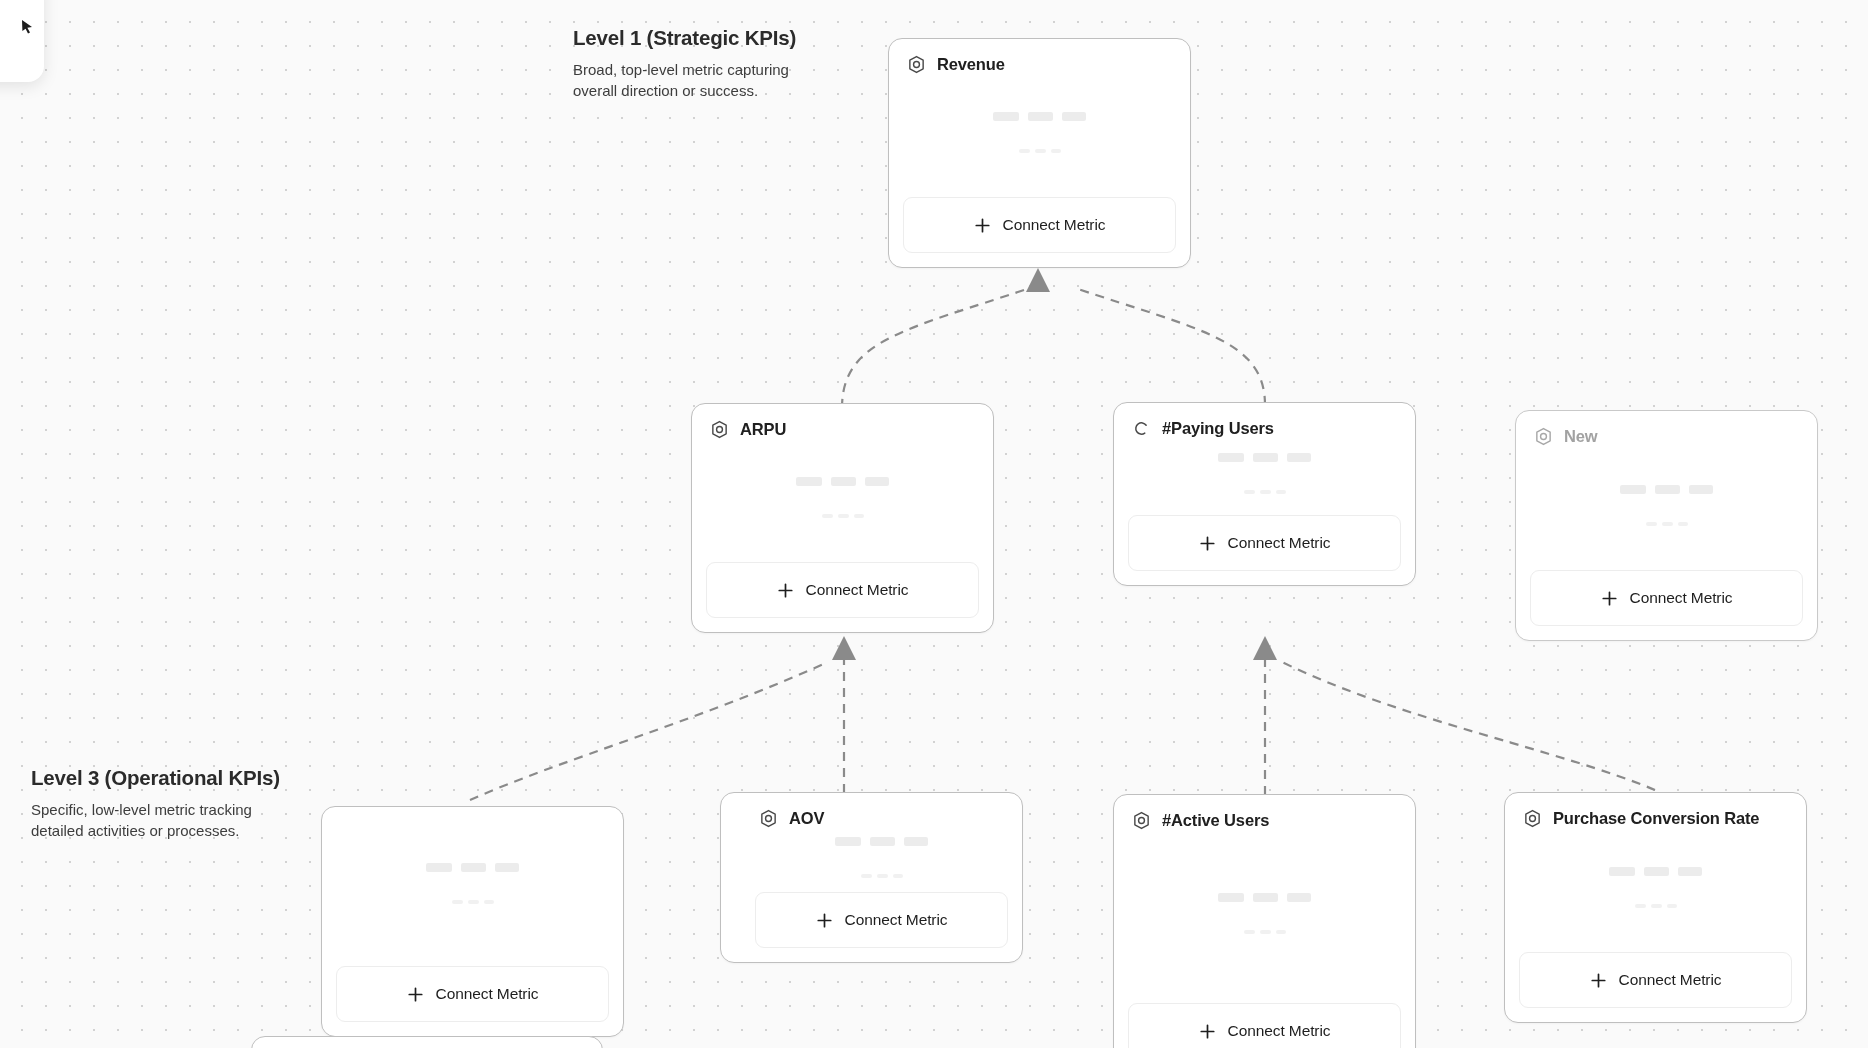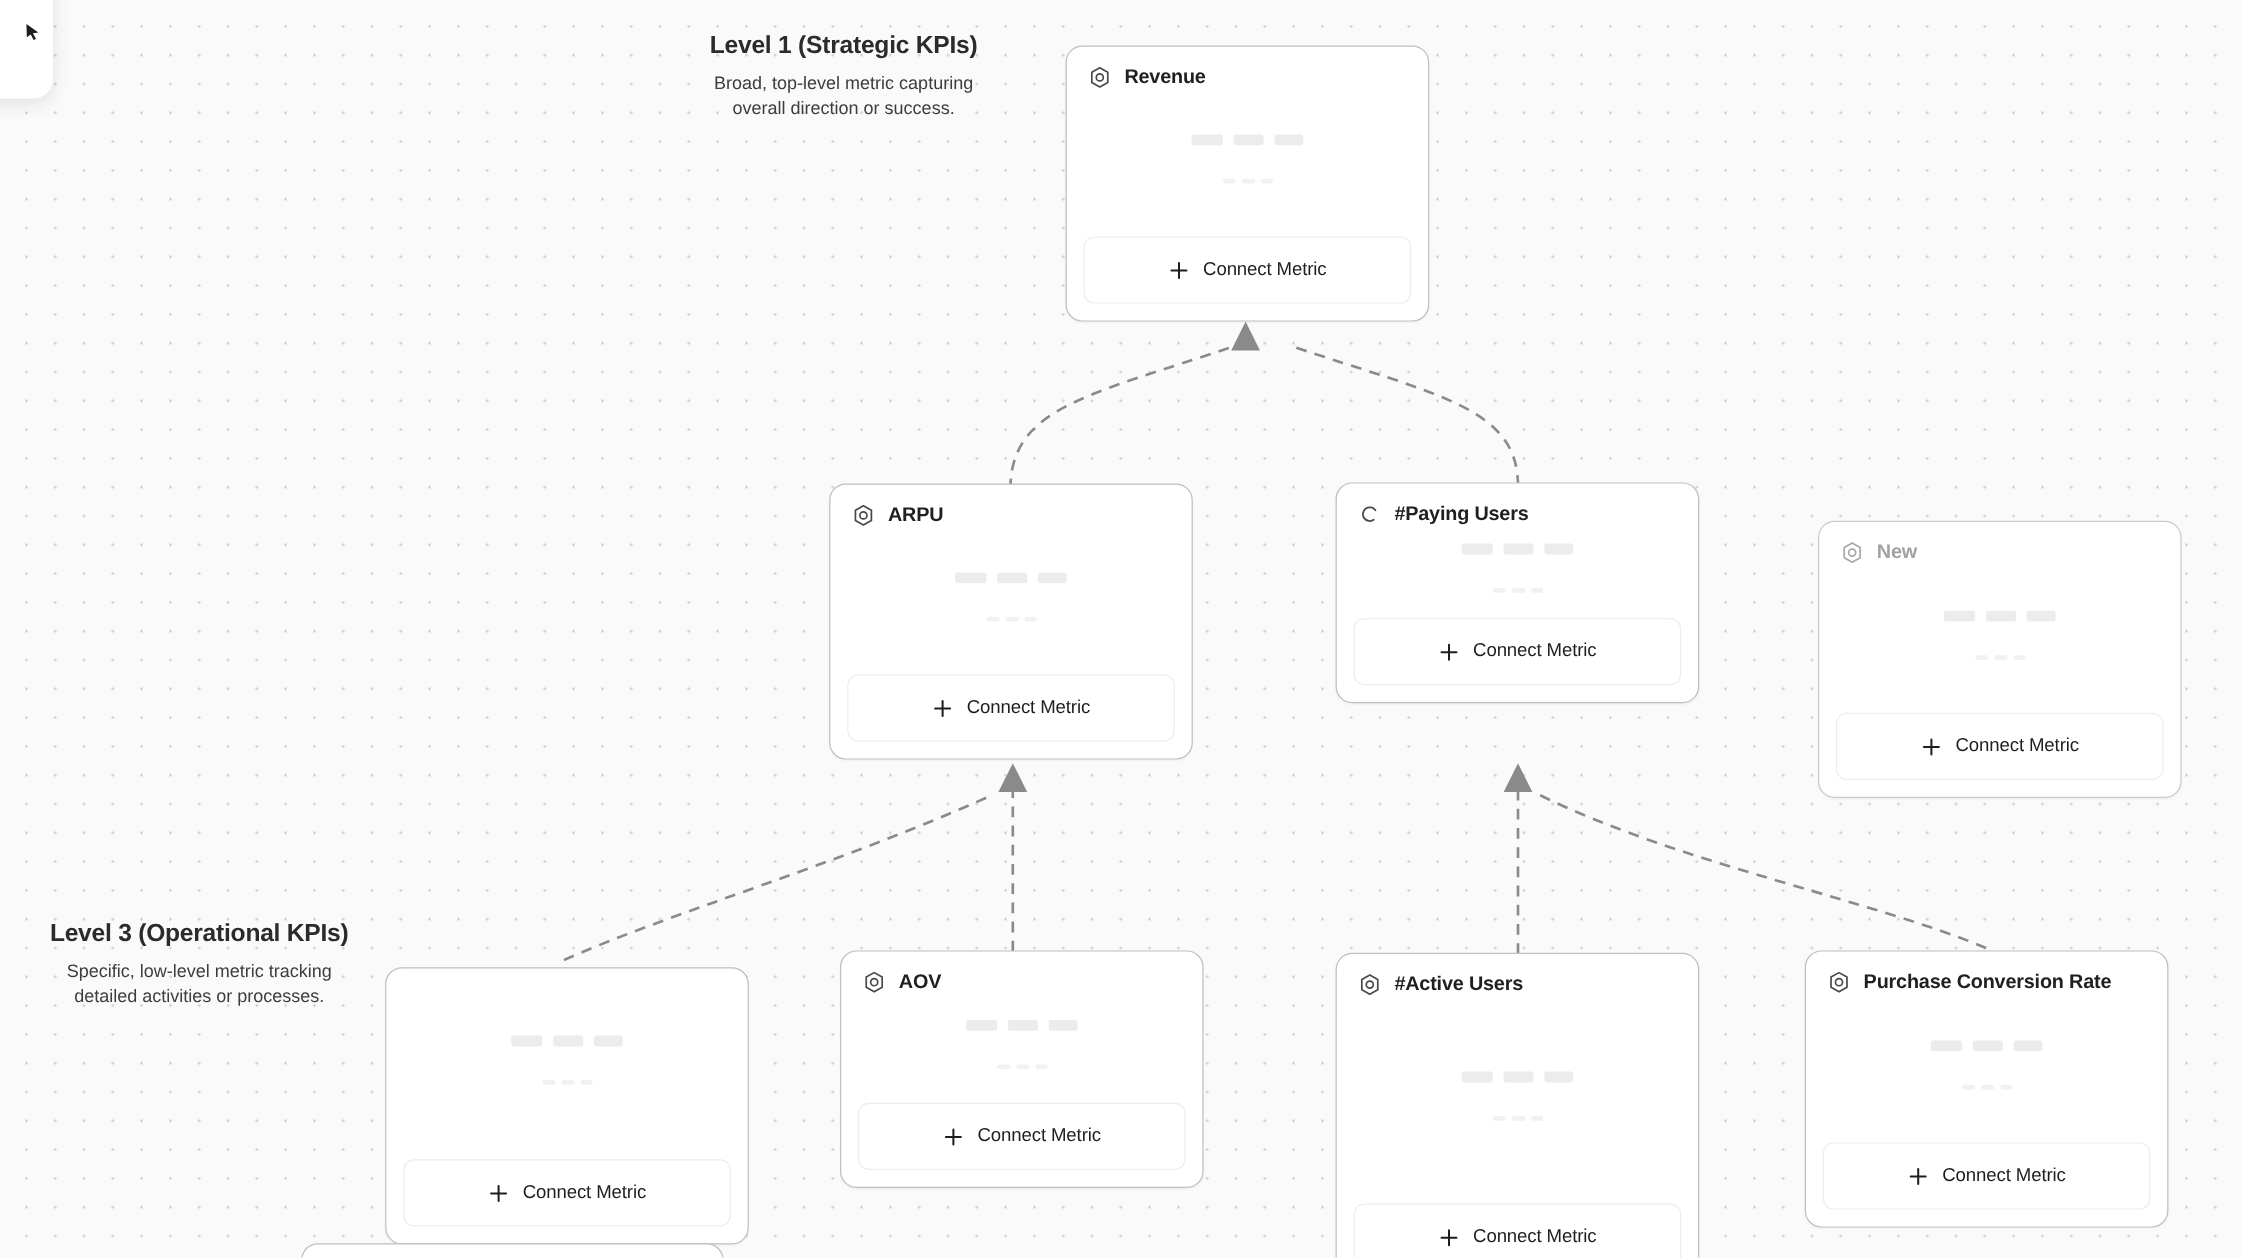--- a/index.html
+++ b/index.html
@@ -37,21 +37,20 @@
     stroke-width: 2.2;
     stroke-dasharray: 9 7;
     stroke-linecap: butt;
   }
   .edge-head { fill: #8a8a8a; }
 
   
   .level-label {
     position: absolute;
     z-index: 3;
-    text-align: center;
   }
   .level-title {
     font-size: 20.5px;
     font-weight: 700;
     color: #2b2b2b;
     letter-spacing: -0.2px;
     white-space: nowrap;
     margin: 0 0 9px 0;
   }
   .level-desc {
@@ -69,21 +68,20 @@
     border: 1px solid #bfbfbf;
     border-radius: 14px;
     z-index: 4;
     box-shadow: 0 1px 2px rgba(0,0,0,0.035);
     display: flex;
     flex-direction: column;
   }
   .card.ghost {
     border-color: #c9c9c9;
     background: #ffffff;
-    margin-top: 24px;
   }
 
   .card-head {
     display: flex;
     align-items: center;
     gap: 11px;
     padding: 16px 18px 0 18px;
     flex: 0 0 auto;
     text-align: center;
   }
@@ -378,21 +376,21 @@
     <div class="connect-btn">
       <span class="plus-icon">
         <svg viewBox="0 0 18 18" xmlns="http://www.w3.org/2000/svg">
           <path d="M9 2.4 V15.6 M2.4 9 H15.6" stroke="currentColor" stroke-width="1.8" stroke-linecap="round"></path>
         </svg>
       </span>
       <span class="connect-label">Connect Metric</span>
     </div>
   </div>
 
-  <div class="card" style="left:700px; top:792px; width:303px; height:198px;">
+  <div class="card" style="left:720px; top:792px; width:303px; height:171px;padding-left:20px;">
     <div class="card-head">
       <span class="card-icon">
         <svg viewBox="0 0 20 20" xmlns="http://www.w3.org/2000/svg">
           <path d="M10 1.6 L17 5.5 V14.5 L10 18.4 L3 14.5 V5.5 Z" fill="none" stroke="currentColor" stroke-width="1.5" stroke-linejoin="round"></path>
           <circle cx="10" cy="10" r="3.1" fill="none" stroke="currentColor" stroke-width="1.5"></circle>
         </svg>
       </span>
       <span class="card-title">AOV</span>
     </div>
     <div class="card-body">

